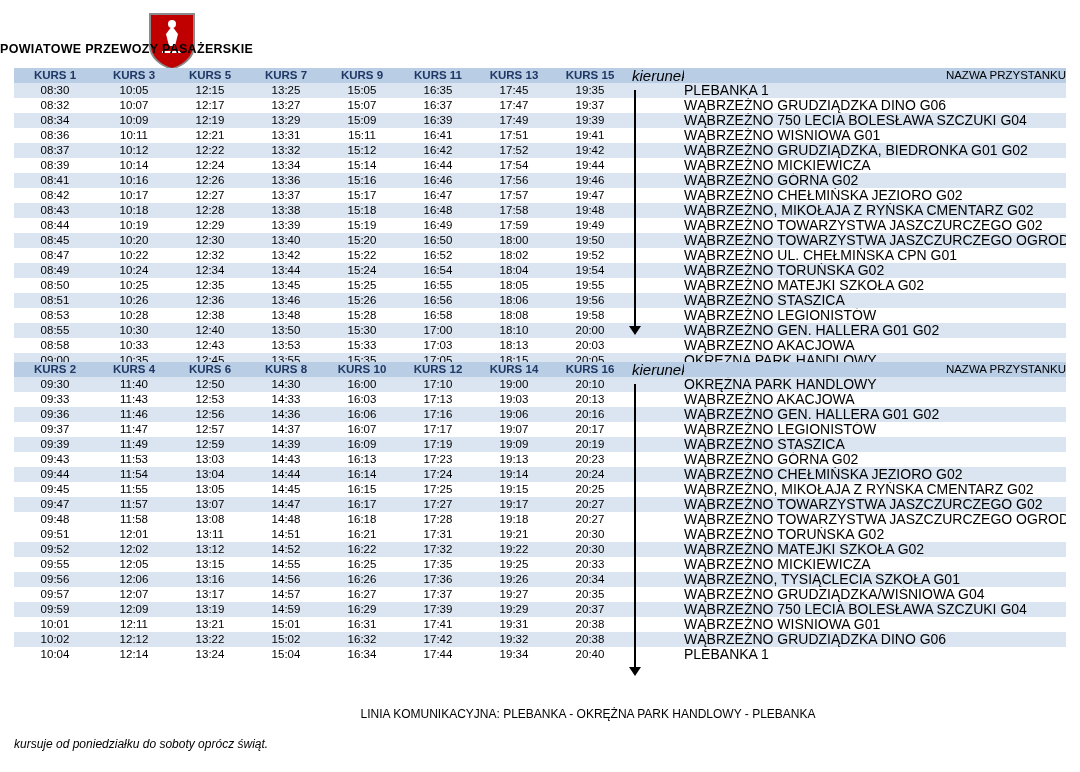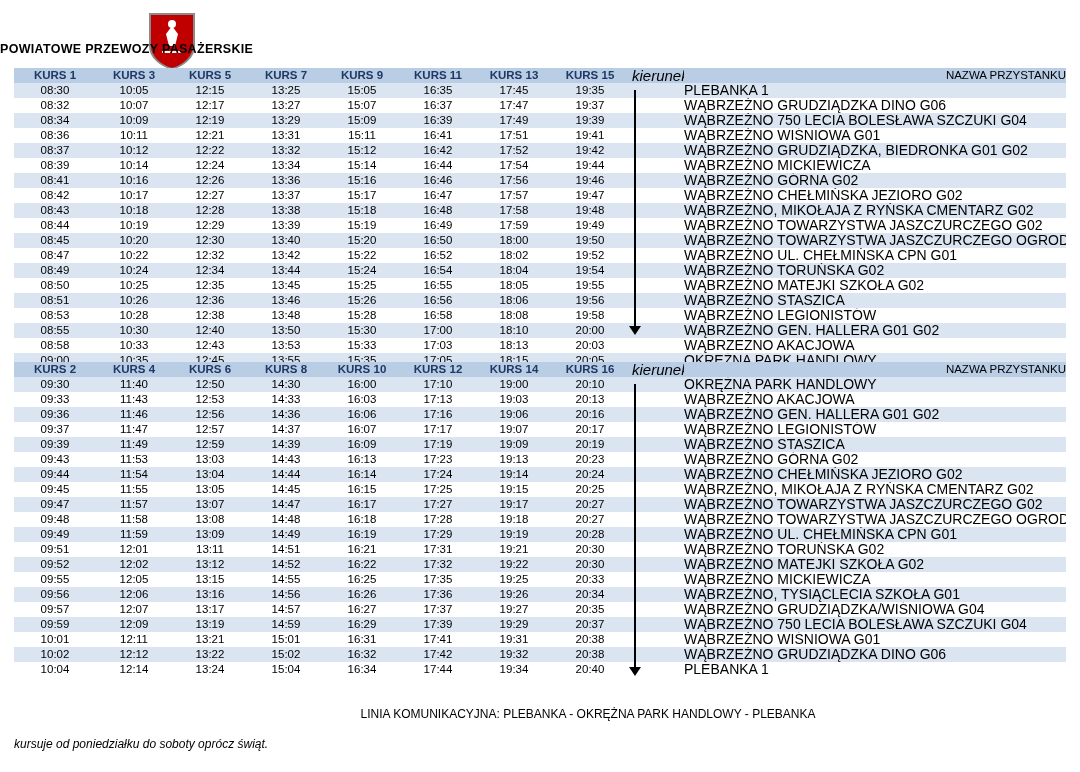--- a/index.html
+++ b/index.html
@@ -561,32 +561,20 @@
           <td class="t">11:58</td>
           <td class="t">13:08</td>
           <td class="t">14:48</td>
           <td class="t">16:18</td>
           <td class="t">17:28</td>
           <td class="t">19:18</td>
           <td class="t">20:27</td>
           <td class="arrowcol"></td>
           <td class="name">WĄBRZEŹNO TOWARZYSTWA JASZCZURCZEGO OGRODY G04</td>
         </tr>
-        <tr class="r-odd">
-          <td class="t">09:49</td>
-          <td class="t">11:59</td>
-          <td class="t">13:09</td>
-          <td class="t">14:49</td>
-          <td class="t">16:19</td>
-          <td class="t">17:29</td>
-          <td class="t">19:19</td>
-          <td class="t">20:28</td>
-          <td class="arrowcol"></td>
-          <td class="name">WĄBRZEŹNO UL. CHEŁMIŃSKA CPN G01</td>
-        </tr>
         <tr class="r-even">
           <td class="t">09:51</td>
           <td class="t">12:01</td>
           <td class="t">13:11</td>
           <td class="t">14:51</td>
           <td class="t">16:21</td>
           <td class="t">17:31</td>
           <td class="t">19:21</td>
           <td class="t">20:30</td>
           <td class="arrowcol"></td>

